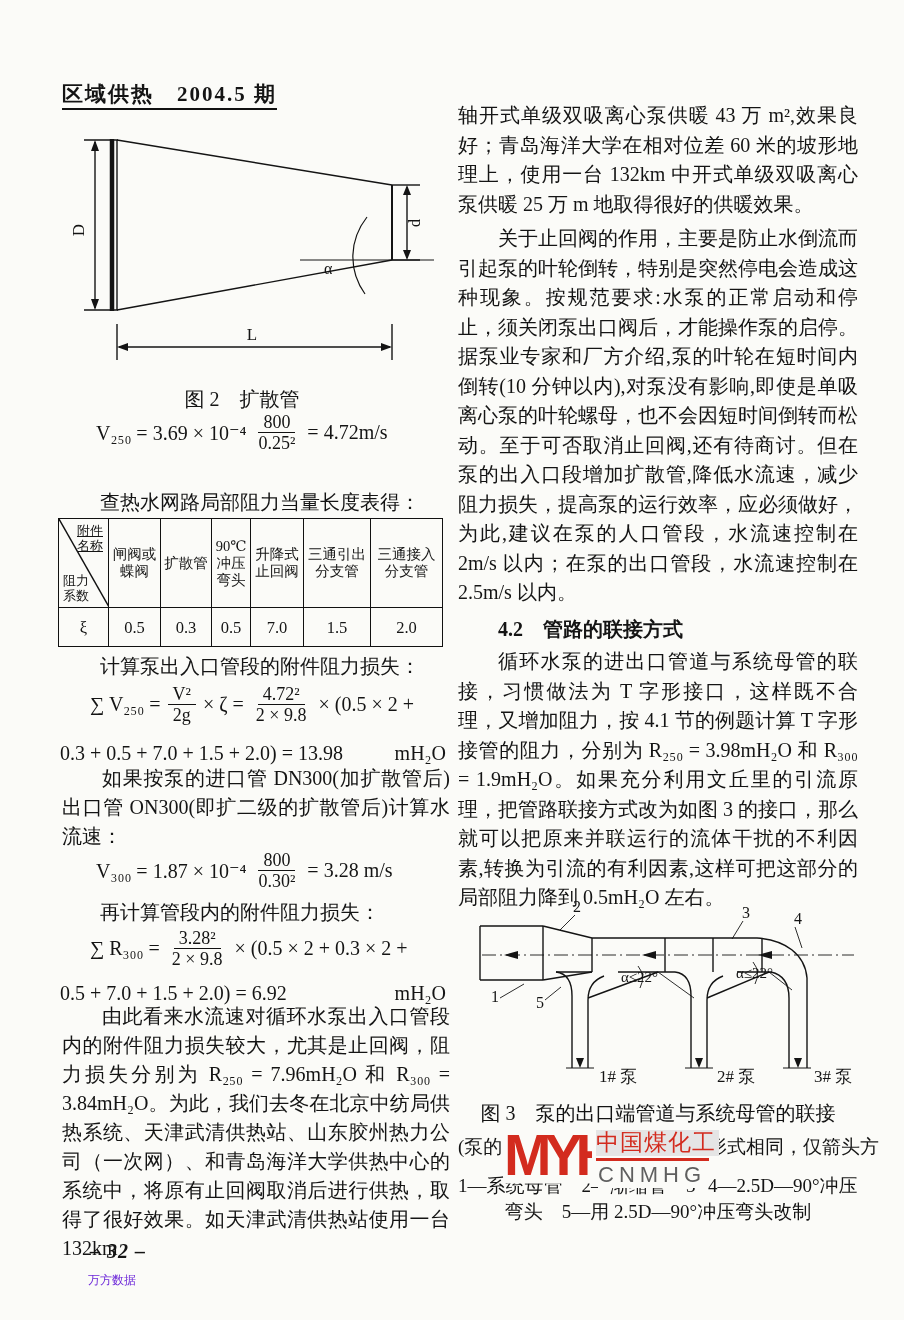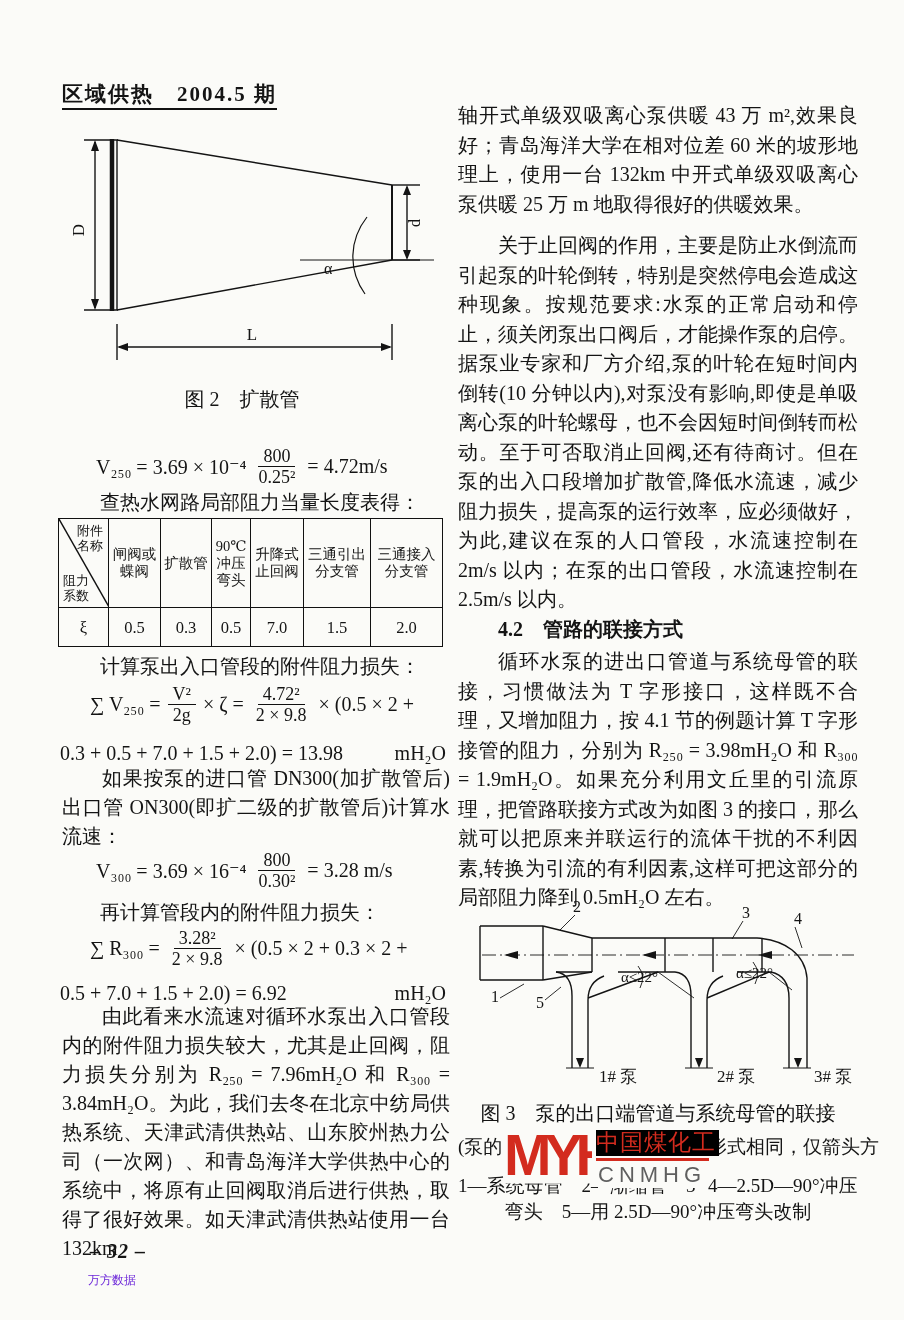--- a/index.html
+++ b/index.html
@@ -25,36 +25,36 @@
   .frac{display:inline-flex;flex-direction:column;align-items:center;font-size:18px;line-height:20px;}
   .frac .num{border-bottom:1.6px solid #111;padding:0 5px;}
   .frac .den{padding:0 5px;}
   .formula-line2{display:flex;justify-content:space-between;font-size:20px;width:386px;}
   
   table.xi{border-collapse:collapse;table-layout:fixed;width:384px;font-size:14.5px;}
   table.xi td{border:1.6px solid #111;text-align:center;vertical-align:middle;padding:1px 2px;line-height:17px;}
   table.xi tr.hdr td{height:86px;}
   table.xi tr.val td{height:36px;font-size:16.5px;}
   .corner{position:relative;padding:0 !important;}
-  .corner .c-top{position:absolute;top:4px;right:2px;width:32px;font-size:13px;line-height:15px;text-align:center;}
+  .corner .c-top{position:absolute;top:4px;right:2px;width:32px;font-size:13px;line-height:15px;text-align:center;text-decoration:underline;}
   .corner .c-bot{position:absolute;bottom:4px;left:2px;width:30px;font-size:13px;line-height:15px;text-align:center;}
   .corner svg{position:absolute;left:0;top:0;}
   
   svg text{font-family:"Liberation Serif","DejaVu Serif",serif;fill:#141414;}
   .figcap{font-weight:normal;font-size:20px;text-align:center;}
   
   #watermark{left:504px;top:1130px;width:345px;height:60px;z-index:5;}
   #wm-logo{
     position:absolute;left:0;top:0;width:88px;height:53px;background:#fbfbf8;
     color:#d32b1e;font-family:"Liberation Sans","DejaVu Sans",sans-serif;
     font-weight:900;font-size:57px;line-height:50px;letter-spacing:-7px;
     transform:scaleY(1.02);overflow:hidden;
   }
   #wm-cn{
-    position:absolute;left:92px;top:0px;background:#000000;color:#d32b1e;
+    position:absolute;left:92px;top:0px;background:#e5e5e5;color:#d32b1e;
     font-size:23px;line-height:26px;letter-spacing:1px;font-weight:500;padding-right:3px;
   }
   #wm-underline{position:absolute;left:92px;top:28px;width:113px;height:3px;background:#d32b1e;}
   #wm-en{
     position:absolute;left:94px;top:33px;background:#fbfbf8;color:#5f5f5f;
     font-family:"Liberation Sans","DejaVu Sans",sans-serif;
     font-size:22px;line-height:24px;letter-spacing:5px;padding:0 2px 1px 0;
   }
   .cap19{font-size:19px;white-space:nowrap;}
   #legend1-left{overflow:hidden;white-space:nowrap;width:249px;z-index:1;}
@@ -96,21 +96,21 @@
     <polygon points="55,225 66,221 66,229" fill="#141414" stroke="none"></polygon>
     <polygon points="330,225 319,221 319,229" fill="#141414" stroke="none"></polygon>
   </g>
   <text x="22" y="108" font-size="17" transform="rotate(-90 22 108)" text-anchor="middle">D</text>
   <text x="358" y="101" font-size="16" transform="rotate(-90 358 101)" text-anchor="middle">d</text>
   <text x="262" y="152" font-size="16">α</text>
   <text x="190" y="218" font-size="17" text-anchor="middle">L</text>
 </svg>
 <div class="abs figcap" style="left:62px;top:386px;width:360px;">图 2　扩散管</div>
 
-<div class="abs formula" style="left:96px;top:446px;text-align:right;">
+<div class="abs formula" style="left:96px;top:412px;text-align:right;">
   <span>V₂₅₀ = 3.69 × 10⁻⁴</span>
   <span class="frac">
     <span class="num">800</span>
     <span class="den">0.25²</span>
   </span>
   <span>= 4.72m/s</span>
 </div>
 
 <div class="abs ltext" style="left:100px;top:488px;">查热水网路局部阻力当量长度表得：</div>
 
@@ -168,21 +168,21 @@
   <span>× (0.5 × 2 +</span>
 </div>
 <div class="abs formula-line2" style="left:60px;top:742px;text-align:center;">
   <span>0.3 + 0.5 + 7.0 + 1.5 + 2.0) = 13.98</span>
   <span>mH₂O</span>
 </div>
 
 <p class="abs ltext indent" style="left:62px;top:764px;width:388px;">如果按泵的进口管 DN300(加扩散管后)出口管 ON300(即扩二级的扩散管后)计算水流速：</p>
 
 <div class="abs formula" style="left:96px;top:850px;">
-  <span>V₃₀₀ = 3.69 × 16⁻⁴</span>
+  <span>V₃₀₀ = 1.87 × 10⁻⁴</span>
   <span class="frac">
     <span class="num">800</span>
     <span class="den">0.30²</span>
   </span>
   <span>= 3.28 m/s</span>
 </div>
 
 <div class="abs ltext" style="left:100px;top:898px;">再计算管段内的附件阻力损失：</div>
 
 <div class="abs formula" style="left:90px;top:928px;">
@@ -198,22 +198,22 @@
   <span>mH₂O</span>
 </div>
 
 <p class="abs ltext indent" style="left:62px;top:1002px;width:388px;line-height:29px;">由此看来水流速对循环水泵出入口管段内的附件阻力损失较大，尤其是止回阀，阻力损失分别为 R₂₅₀ = 7.96mH₂O 和 R₃₀₀ = 3.84mH₂O。为此，我们去冬在北京中纺局供热系统、天津武清供热站、山东胶州热力公司（一次网）、和青岛海洋大学供热中心的系统中，将原有止回阀取消后进行供热，取得了很好效果。如天津武清供热站使用一台 132km</p>
 
 <div class="abs" id="pagenum" style="left:90px;top:1240px;">– 32 –</div>
 <div class="abs" id="wanfang" style="left:88px;top:1272px;">万方数据</div>
 
 <div class="abs" style="left:458px;top:101px;width:400px;">
   <p class="rtext">轴开式单级双吸离心泵供暖 43 万 m²,效果良好；青岛海洋大学在相对位差 60 米的坡形地理上，使用一台 132km 中开式单级双吸离心泵供暖 25 万 m 地取得很好的供暖效果。</p>
-  <p class="rtext indent" style="margin-top:12px;">关于止回阀的作用，主要是防止水倒流而引起泵的叶轮倒转，特别是突然停电会造成这种现象。按规范要求:水泵的正常启动和停止，须关闭泵出口阀后，才能操作泵的启停。据泵业专家和厂方介绍,泵的叶轮在短时间内倒转(10 分钟以内),对泵没有影响,即使是单吸离心泵的叶轮螺母，也不会因短时间倒转而松动。至于可否取消止回阀,还有待商讨。但在泵的出入口段增加扩散管,降低水流速，减少阻力损失，提高泵的运行效率，应必须做好，为此,建议在泵的人口管段，水流速控制在 2m/s 以内；在泵的出口管段，水流速控制在 2.5m/s 以内。</p>
-  <p class="rtext heading" style="margin-top:0;text-indent:2em;">4.2　管路的联接方式</p>
+  <p class="rtext indent" style="margin-top:5px;">关于止回阀的作用，主要是防止水倒流而引起泵的叶轮倒转，特别是突然停电会造成这种现象。按规范要求:水泵的正常启动和停止，须关闭泵出口阀后，才能操作泵的启停。据泵业专家和厂方介绍,泵的叶轮在短时间内倒转(10 分钟以内),对泵没有影响,即使是单吸离心泵的叶轮螺母，也不会因短时间倒转而松动。至于可否取消止回阀,还有待商讨。但在泵的出入口段增加扩散管,降低水流速，减少阻力损失，提高泵的运行效率，应必须做好，为此,建议在泵的人口管段，水流速控制在 2m/s 以内；在泵的出口管段，水流速控制在 2.5m/s 以内。</p>
+  <p class="rtext heading" style="margin-top:7px;text-indent:2em;">4.2　管路的联接方式</p>
   <p class="rtext indent" style="margin-top:3px;">循环水泵的进出口管道与系统母管的联接，习惯做法为 T 字形接口，这样既不合理，又增加阻力，按 4.1 节的例题计算 T 字形接管的阻力，分别为 R₂₅₀ = 3.98mH₂O 和 R₃₀₀ = 1.9mH₂O。如果充分利用文丘里的引流原理，把管路联接方式改为如图 3 的接口，那么就可以把原来并联运行的流体干扰的不利因素,转换为引流的有利因素,这样可把这部分的局部阻力降到 0.5mH₂O 左右。</p>
 </div>
 
 <svg class="abs" style="left:462px;top:898px;" width="400" height="198" viewBox="0 0 400 198">
   <g stroke="#141414" fill="none" stroke-width="1.4">
 
     <line x1="18" y1="28" x2="18" y2="82"></line>
     <line x1="18" y1="28" x2="81" y2="28"></line>
     <line x1="18" y1="82" x2="81" y2="82"></line>
     <line x1="81" y1="28" x2="81" y2="82"></line>

